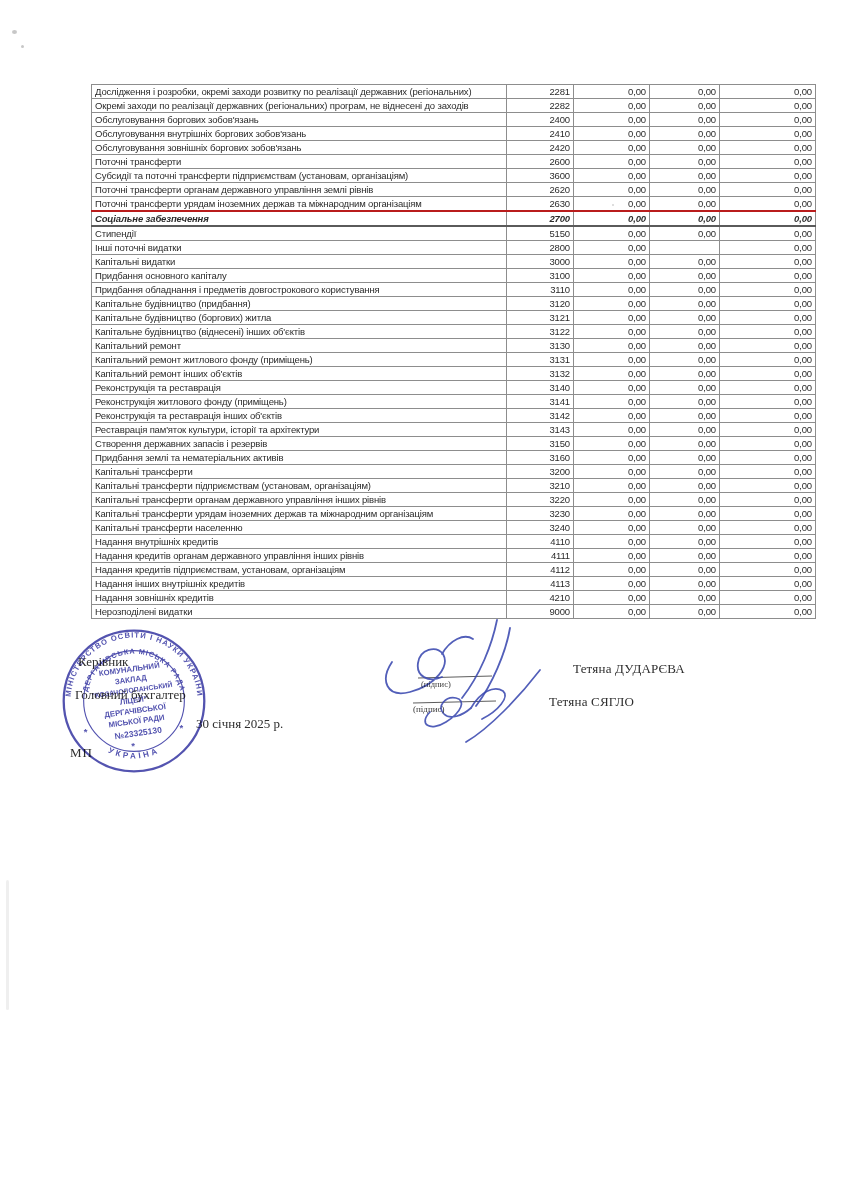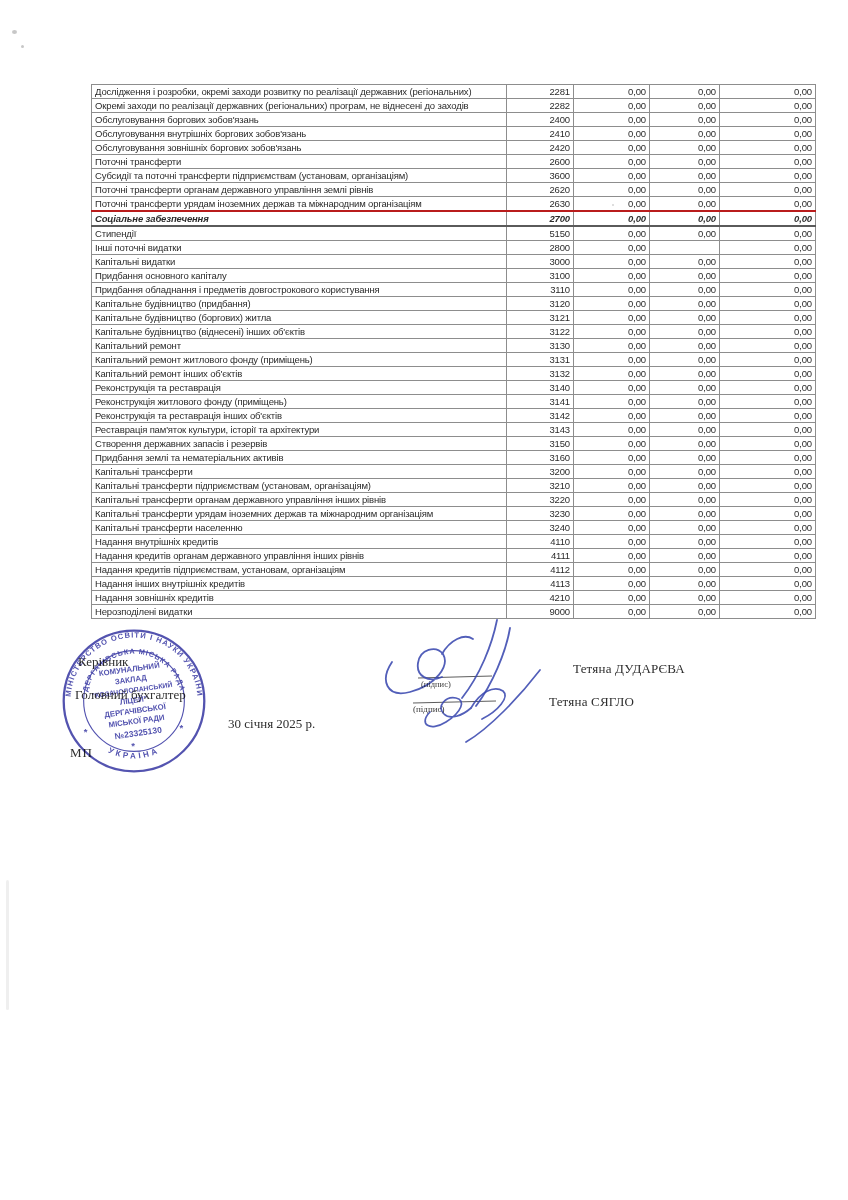--- a/index.html
+++ b/index.html
@@ -344,21 +344,21 @@
 
   <div class="abs serif role" style="left:78px;top:654px;">Керівник</div>
   <div class="abs serif role" style="left:75px;top:687px;">Головний бухгалтер</div>
 
   <div class="abs serif sig-caption" style="left:421px;top:679px;">(підпис)</div>
   <div class="abs serif sig-caption" style="left:413px;top:704px;font-size:9px;">(підпис)</div>
 
   <div class="abs serif name" style="left:549px;top:661px;margin-left:24px;">Тетяна ДУДАРЄВА</div>
   <div class="abs serif name" style="left:549px;top:694px;text-align:center;">Тетяна СЯГЛО</div>
 
-  <div class="abs serif date" style="left:228px;top:716px;text-align:center;">30 січня 2025 р.</div>
+  <div class="abs serif date" style="left:196px;top:716px;text-align:center;">30 січня 2025 р.</div>
   <div class="abs serif mp" style="left:70px;top:745px;">МП</div>
 
   <svg class="stamp abs" style="left:58px;top:625px;" width="152" height="152" viewBox="0 0 160 160" aria-hidden="true">
     <defs>
       <path id="arcOuter" d="M 20,110 A 67,67 0 1 1 140,110"></path>
       <path id="arcInner" d="M 36,104 A 50,50 0 1 1 124,104"></path>
       <path id="arcBottom" d="M 24,102 A 60,60 0 0 0 136,102"></path>
     </defs>
     <g fill="none" stroke="#4545a9" opacity="0.92">
       <circle cx="80" cy="80" r="74" stroke-width="2.4"></circle>

